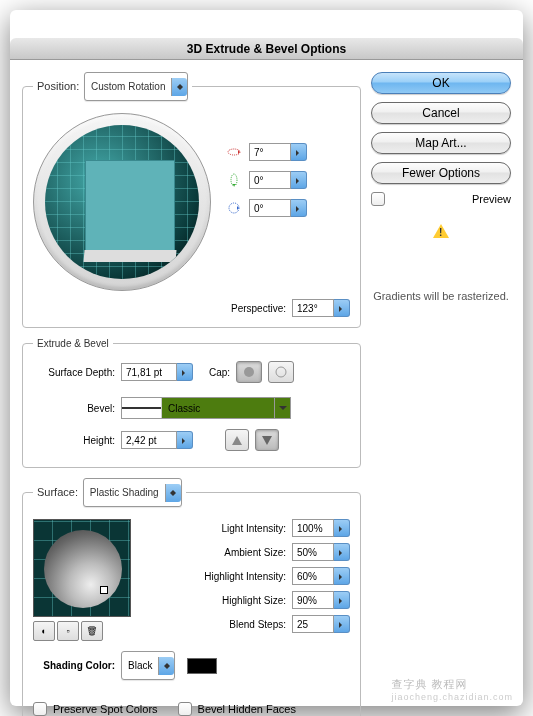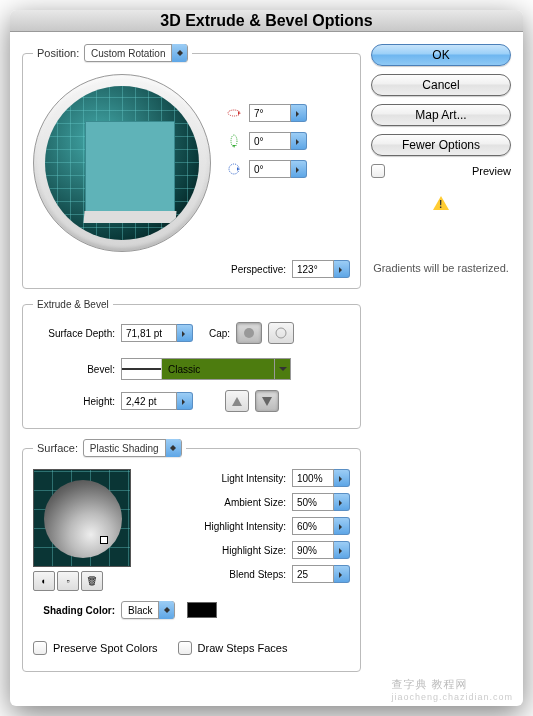--- a/index.html
+++ b/index.html
@@ -1,24 +1,24 @@
 <!DOCTYPE html>
 <html><head>
 <meta charset="utf-8">
 <style>
 *{box-sizing:border-box;margin:0;padding:0;font-family:"Lucida Grande","Helvetica Neue",Arial,sans-serif;font-size:11px;}
 body{background:#fff;width:533px;height:716px;position:relative;}
 .outer-shadow{position:absolute;left:10px;top:10px;right:10px;bottom:10px;background:#fff;border-radius:6px;box-shadow:0 8px 30px rgba(0,0,0,0.5);}
-.titlebar{height:22px;background:linear-gradient(#e8e8e8,#c8c8c8);border-bottom:1px solid #999;border-radius:6px 6px 0 0;text-align:center;line-height:22px;font-weight:bold;font-size:16px;color:#000;}
+.titlebar{height:22px;background:linear-gradient(#e8e8e8,#c8c8c8);border-bottom:1px solid #999;border-radius:6px 6px 0 0;text-align:center;line-height:22px;font-weight:bold;font-size:12px;color:#000;margin-top:28px;}
 .wrap{display:flex;padding:12px;gap:10px;}
 .left{flex:1;}
 .right{width:140px;}
 fieldset{border:1px solid #bbb;border-radius:4px;padding:12px 10px 10px;margin-bottom:10px;position:relative;}
 legend{padding:0 4px;background:#fff;font-size:10px;color:#333;}
-.select-wrap{display:inline-flex;align-items:center;background:#fff;border:1px solid #999;border-radius:3px;box-shadow:inset 0 1px 0 #fff,0 1px 1px rgba(0,0,0,0.1);height:18px;}
+.select-wrap{display:inline-flex;align-items:center;background:#fff;border:1px solid #999;border-radius:3px;box-shadow:inset 0 1px 0 #fff,0 1px 1px rgba(0,0,0,0.1);height:29px;}
 .select-wrap span{padding:0 6px;font-size:10px;}
 .select-arrow{width:16px;height:18px;background:linear-gradient(#9ccdf5,#5ea6e6);border-left:1px solid #999;border-radius:0 3px 3px 0;display:flex;flex-direction:column;align-items:center;justify-content:center;gap:1px;}
 .select-arrow::before{content:"";border:3px solid transparent;border-bottom-color:#333;margin-bottom:-1px;}
 .select-arrow::after{content:"";border:3px solid transparent;border-top-color:#333;}
 .row{display:flex;align-items:center;gap:6px;margin-bottom:6px;}
 .label{font-size:10px;text-align:right;}
 .num-input{display:inline-flex;align-items:center;}
 .num-input input{width:42px;height:18px;border:1px solid #999;padding:0 4px;font-size:10px;background:#fff;}
 .spin{width:16px;height:18px;background:linear-gradient(#9ccdf5,#5ea6e6);border:1px solid #5a8fc4;border-left:none;border-radius:0 3px 3px 0;position:relative;}
 .spin::after{content:"";position:absolute;left:5px;top:6px;border:3px solid transparent;border-left-color:#333;}
@@ -249,21 +249,21 @@
           </span>
           <span class="color-swatch" style="margin-left:6px;"></span>
         </div>
         <div class="row" style="margin-top:14px;gap:20px;">
           <label class="chk-row">
               <span class="chk"></span>
               <span>Preserve Spot Colors</span>
             </label>
           <label class="chk-row">
               <span class="chk"></span>
-              <span>Draw Steps Faces</span>
+              <span>Bevel Hidden Faces</span>
             </label>
         </div>
       </fieldset>
 
     </div>
     <div class="right">
       <button class="btn-aqua primary">OK</button>
       <button class="btn-aqua">Cancel</button>
       <button class="btn-aqua">Map Art...</button>
       <button class="btn-aqua">Fewer Options</button>

